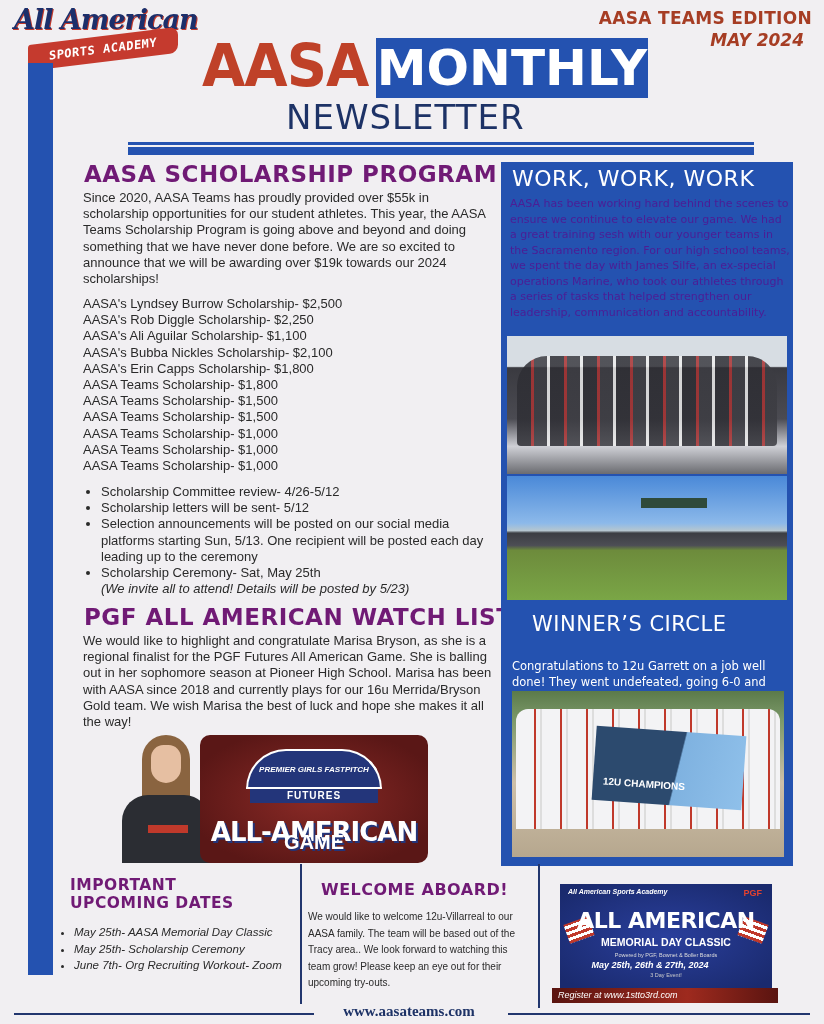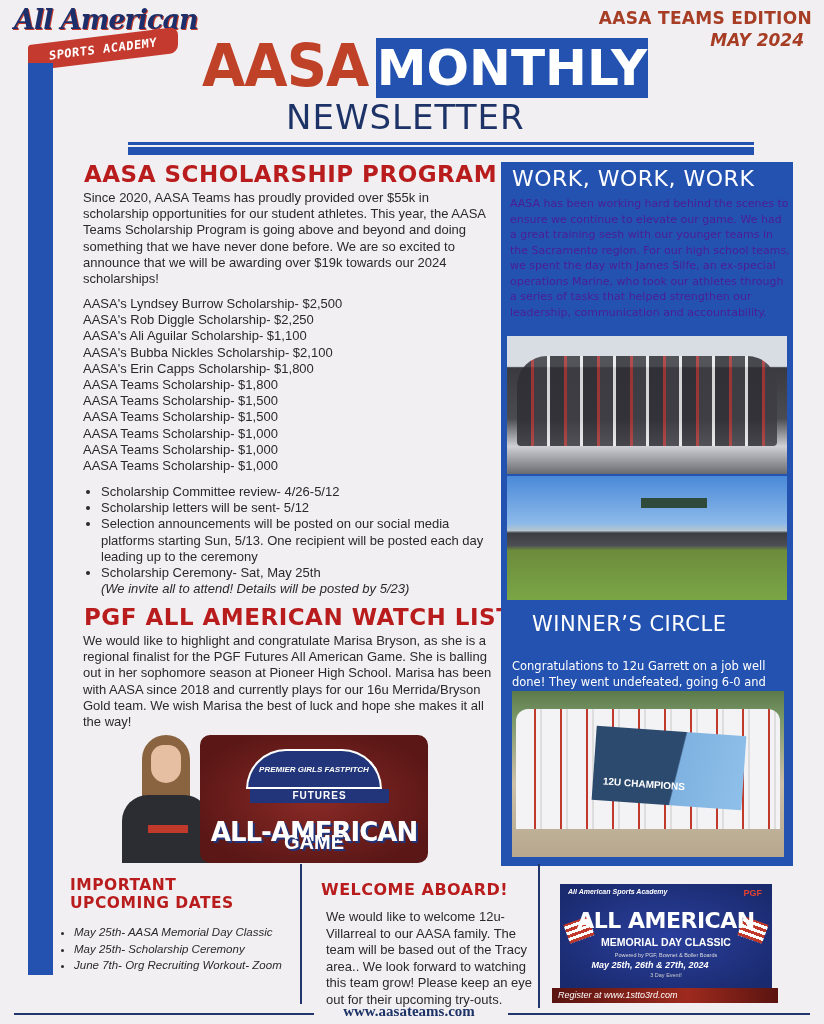--- a/index.html
+++ b/index.html
@@ -21,21 +21,21 @@
   .edition .l2 { font-size: 17px; font-style: italic; margin-right: 8px; margin-top: 2px; }
 
   .title-aasa { left: 202px; top: 36px; font-family: "DejaVu Sans", sans-serif; font-weight: bold; font-size: 56px; color: #bf4128; letter-spacing: -1px; line-height: 60px; transform: scaleY(1.05); }
   .title-monthly-box { left: 376px; top: 38px; width: 272px; height: 60px; background: #2452b0; display: flex; align-items: center; justify-content: center; }
   .title-monthly-box span { font-family: "DejaVu Sans", sans-serif; font-weight: bold; color: #fff; font-size: 50px; letter-spacing: 0; }
   .title-newsletter { left: 286px; top: 96px; font-family: "DejaVu Sans", sans-serif; color: #1d3266; font-size: 34px; letter-spacing: 1px; line-height: 42px; }
 
   .rule-thin { left: 128px; top: 142px; width: 626px; height: 3px; background: #2452b0; }
   .rule-thick { left: 128px; top: 147px; width: 626px; height: 8px; background: #2452b0; }
 
-  .h-red { font-family: "DejaVu Sans", sans-serif; font-weight: bold; color: #b91c1c; }
+  .h-red { font-family: "DejaVu Sans", sans-serif; font-weight: bold; color: #701a75; }
 
   .sch-title { left: 84px; top: 161px; font-size: 23px; letter-spacing: 0.5px; }
   .body-text { font-size: 13px; line-height: 16.2px; color: #2a2a2a; }
   .sch-intro { left: 83px; top: 190px; width: 405px; }
   .sch-list { left: 83px; top: 296px; width: 400px; list-style: none; }
   .sch-list li { font-size: 13px; line-height: 16.2px; }
   .sch-bullets { left: 83px; top: 484px; width: 405px; padding-left: 18px; }
   .sch-bullets li { font-size: 13px; line-height: 16.2px; }
   .sch-bullets .note { font-style: italic; display: block; }
 
@@ -43,21 +43,21 @@
   .pgf-text { left: 83px; top: 633px; width: 410px; }
 
   .player { left: 118px; top: 735px; width: 96px; height: 128px; }
   .player .hair { position:absolute; left: 24px; top: 0; width: 48px; height: 100px; background: #8a6440; border-radius: 24px 24px 10px 10px; }
   .player .face { position:absolute; left: 33px; top: 10px; width: 30px; height: 38px; background: #e6bfa2; border-radius: 15px 15px 18px 18px; }
   .player .body { position:absolute; left: 4px; top: 60px; width: 88px; height: 68px; background: #2b2d33; border-radius: 26px 26px 0 0; }
   .player .tag { position:absolute; left: 30px; top: 90px; width: 40px; height: 8px; background: #c0392b; }
   .pgf-banner { left: 200px; top: 735px; width: 228px; height: 128px; background: radial-gradient(ellipse at center, #8a2a26 0%, #5a1716 80%); border-radius: 10px; overflow: hidden; }
   .pgf-banner .arc { position:absolute; left: 46px; top: 14px; width: 136px; height: 40px; background: #23357a; border-radius: 70px 70px 0 0; border: 2px solid #fff; display:flex; align-items:center; justify-content:center; }
   .pgf-banner .arc span { color: #fff; font-size: 8px; font-weight: bold; font-style: italic; }
-  .pgf-banner .futures { position:absolute; left: 50px; top: 54px; width: 139px; height: 14px; background: #23357a; color:#fff; font-size: 10px; font-weight:bold; text-align:center; line-height:14px; letter-spacing: 1px; }
+  .pgf-banner .futures { position:absolute; left: 50px; top: 54px; width: 128px; height: 14px; background: #23357a; color:#fff; font-size: 10px; font-weight:bold; text-align:center; line-height:14px; letter-spacing: 1px; }
   .pgf-banner .aa { position:absolute; left: 0; top: 82px; width: 228px; text-align:center; color:#fff; font-family: "DejaVu Sans", sans-serif; font-weight:bold; font-size: 26px; letter-spacing: -1px; text-shadow: 2px 2px 0 #23357a; }
   .pgf-banner .game { position:absolute; left: 0; top: 96px; width: 228px; text-align:center; color:#fff; font-weight:bold; font-size: 20px; text-shadow: 2px 2px 0 #23357a; }
 
   
   .right-panel { left: 501px; top: 162px; width: 292px; height: 704px; background: #2452b0; }
   .work-title { left: 512px; top: 166px; font-family: "DejaVu Sans", sans-serif; color: #fff; font-size: 22px; letter-spacing: 0.5px; }
   .work-text { left: 510px; top: 196px; width: 280px; color: #4c1d95; font-size: 11px; line-height: 15.5px; font-family: "DejaVu Sans", sans-serif; }
   .photo1 { left: 507px; top: 336px; width: 280px; height: 138px; background: linear-gradient(#d7dde3 0%, #d7dde3 22%, #3a3a40 23%, #4b4b52 60%, #cfd0d6 80%, #6a6b70 100%); }
   .photo1 .crowd { position:absolute; left: 10px; top: 20px; width: 260px; height: 90px; background: repeating-linear-gradient(90deg, #2e2e34 0 14px, #a33 14px 17px, #3c3c42 17px 30px, #eee 30px 33px); opacity: 0.85; border-radius: 30px 30px 4px 4px; }
   .photo2 { left: 507px; top: 476px; width: 280px; height: 124px; background: linear-gradient(#4a89d8 0%, #8cb9ea 38%, #b5c6cf 44%, #3b3d42 46%, #4d4e55 56%, #6d8b3c 60%, #7aa646 100%); }
@@ -70,21 +70,21 @@
   .photo3 .flag span { color: #fff; font-weight: bold; font-size: 10px; }
 
   
   .upcoming-title { left: 70px; top: 876px; font-size: 15.5px; line-height: 18px; letter-spacing: 0.5px; }
   .upcoming-list { left: 58px; top: 924px; width: 245px; padding-left: 16px; }
   .upcoming-list li { font-size: 11.5px; line-height: 16.5px; font-style: italic; color: #2a2a2a; }
   .divider1 { left: 300px; top: 864px; width: 2px; height: 140px; background: #22366e; }
   .divider2 { left: 538px; top: 864px; width: 2px; height: 144px; background: #22366e; }
 
   .welcome-title { left: 321px; top: 880px; font-size: 16px; letter-spacing: 0.5px; }
-  .welcome-text { left: 326px; top: 909px; width: 220px; font-size: 13px; line-height: 16.5px; color: #2a2a2a; }
+  .welcome-text { left: 308px; top: 909px; width: 220px; font-size: 10px; line-height: 16.5px; color: #2a2a2a; }
 
   .event-banner { left: 560px; top: 884px; width: 212px; height: 106px; background: radial-gradient(ellipse at center, #2a3f9c 0%, #1a2a6e 90%); overflow: hidden; }
   .event-banner .t1 { position:absolute; left:0; top: 24px; width: 212px; text-align:center; color:#fff; font-weight:bold; font-size: 22px; font-family: "DejaVu Sans", sans-serif; letter-spacing: -0.5px; }
   .event-banner .t2 { position:absolute; left:0; top: 52px; width: 212px; text-align:center; color:#fff; font-weight:bold; font-size: 10.5px; }
   .event-banner .t3 { position:absolute; left:0; top: 68px; width: 212px; text-align:center; color:#ddd; font-size: 5.5px; }
   .event-banner .t4 { position:absolute; left:0; top: 76px; width: 180px; text-align:center; color:#fff; font-weight:bold; font-style: italic; font-size: 9px; }
   .event-banner .t5 { position:absolute; left:0; top: 88px; width: 212px; text-align:center; color:#ccc; font-size: 5.5px; }
   .event-banner .logo-mini { position:absolute; left: 8px; top: 4px; color:#fff; font-size: 7px; font-weight:bold; font-style: italic; }
   .event-banner .pgf-mini { position:absolute; right: 10px; top: 4px; color:#e3412f; font-size: 9px; font-weight:bold; }
   .event-banner .flag-l, .event-banner .flag-r { position:absolute; top: 36px; width: 26px; height: 20px; background: repeating-linear-gradient(0deg, #c0392b 0 3px, #fff 3px 6px); }

